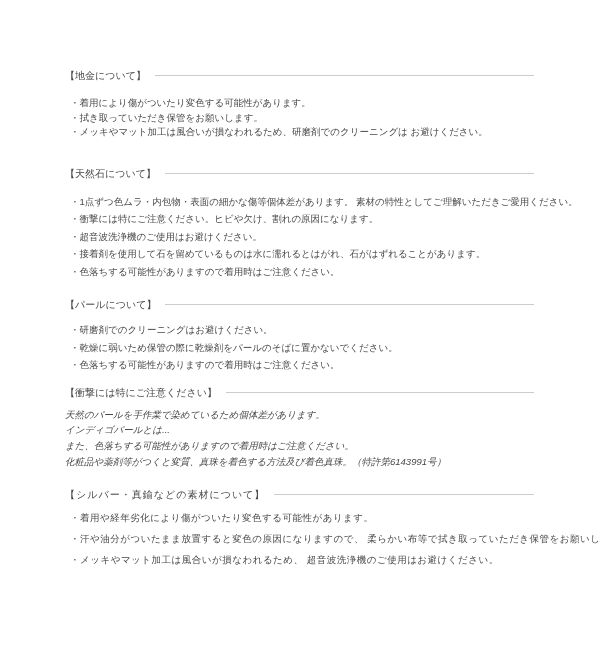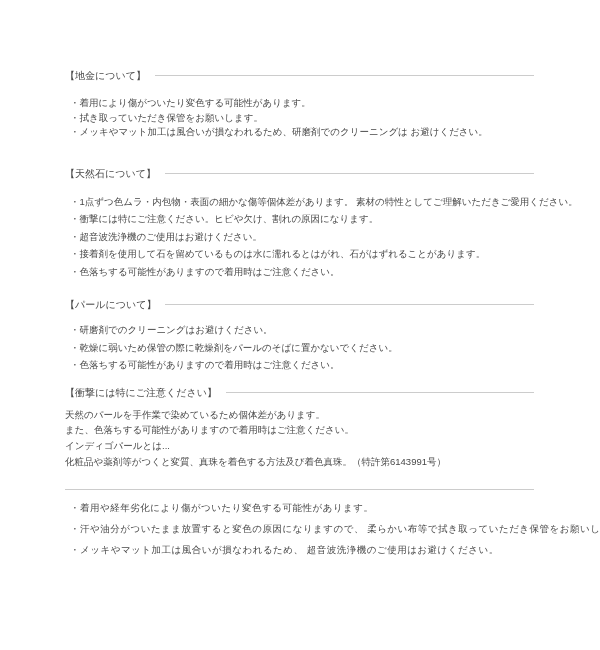--- a/index.html
+++ b/index.html
@@ -37,21 +37,21 @@
   .s2 .hdr { margin-bottom: 14px; }
   .s2 .line, .s2 .blt { line-height: 17.5px; }
   
   .s3 { margin-bottom: 14px; }
   .s3 .hdr { margin-bottom: 12px; }
   .s3 .line, .s3 .blt { line-height: 15.5px; }
   .s3 .item { margin-bottom: 2px; }
   
   .s4 { margin-bottom: 19px; }
   .s4 .hdr { margin-bottom: 9px; }
-  .s4 .line { line-height: 15.8px; }
+  .s4 .line { line-height: 15.8px; font-style: italic; }
   
   .s5 { letter-spacing: 0.5px; }
   .s5 .hdr { margin-bottom: 7px; letter-spacing: 1px; }
   .s5 .line, .s5 .blt { line-height: 21px; }
 </style>
 </head>
 <body>
 
 <div class="page">
 
@@ -154,38 +154,39 @@
       <span class="rule"></span>
     </div>
     <ul class="items noindent">
       <li class="item">
         <span class="txt">
           <span class="line">天然のパールを手作業で染めているため個体差があります。</span>
         </span>
       </li>
       <li class="item">
         <span class="txt">
+          <span class="line">インディゴパールとは...</span>
+        </span>
+      </li>
+      <li class="item">
+        <span class="txt">
           <span class="line">また、色落ちする可能性がありますので着用時はご注意ください。</span>
         </span>
       </li>
       <li class="item">
         <span class="txt">
-          <span class="line">インディゴパールとは...</span>
-        </span>
-      </li>
-      <li class="item">
-        <span class="txt">
           <span class="line">化粧品や薬剤等がつくと変質、真珠を着色する方法及び着色真珠。（特許第6143991号）</span>
         </span>
       </li>
     </ul>
   </div>
 
   <div class="sec s5">
     <div class="hdr">
+      <span class="ttl">【シルバー・真鍮などの素材について】</span>
       <span class="rule"></span>
     </div>
     <ul class="items">
       <li class="item">
         <span class="blt">・</span>
         <span class="txt">
           <span class="line">着用や経年劣化により傷がついたり変色する可能性があります。</span>
         </span>
       </li>
       <li class="item">

